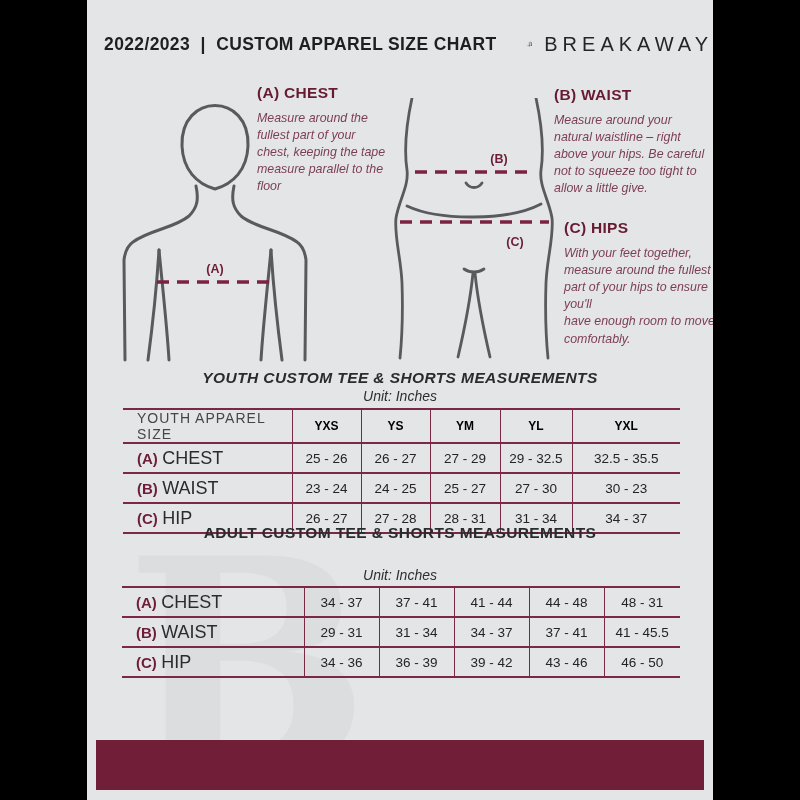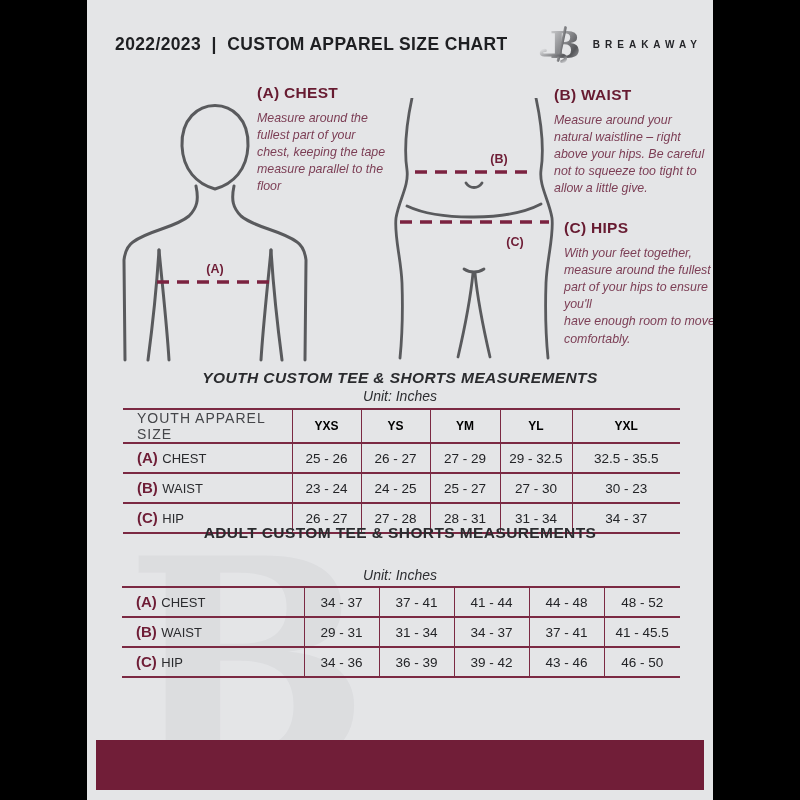--- a/index.html
+++ b/index.html
@@ -15,21 +15,21 @@
   .header {
     position:absolute; top:20px; left:0; width:100%; height:48px;
     display:flex; align-items:center; justify-content:center; gap:12px; z-index:3;
   }
   .hdr-title {
     font-size:19px; font-weight:700; color:#1e1f22; letter-spacing:.4px;
     white-space:pre; transform:scaleX(.92); transform-origin:center;
   }
   .logo-svg { display:block; }
   .brand {
-    font-size:10px; font-weight:700; color:#242529; letter-spacing:5px;
+    font-size:20px; font-weight:400; color:#242529; letter-spacing:5px;
   }
 
   
   .fig-svg { position:absolute; z-index:1; }
   .fig-left  { left:24px;  top:80px;  }
   .fig-right { left:306px; top:98px; }
 
   .guide-block { position:absolute; z-index:2; }
   .guide-heading { font-size:15.5px; font-weight:700; color:#671b31; letter-spacing:.3px; margin-bottom:8px; }
   .guide-body { font-size:12.4px; font-style:italic; color:#7c3e55; line-height:1.38; white-space:pre-line; }
@@ -59,21 +59,21 @@
     border-top:2px solid #7b2943; border-bottom:2px solid #7b2943;
     border-left:1.6px solid #7b2943;
     text-align:center; vertical-align:middle; background:transparent;
   }
   .size-table td:first-child { border-left:none; text-align:left; padding-left:14px; }
   .size-table .head-row td { height:32px; }
   .size-table .data-row td { height:30px; }
   .size-head { font-size:14px; color:#45464a; letter-spacing:1px;margin-top:42px; }
   .col-head  { font-size:12px; font-weight:700; color:#000000; }
   .row-key   { font-weight:700; color:#6e1d36; font-size:15px; }
-  .row-label { color:#2a2b2e; font-size:13px; }
+  .row-label { color:#2a2b2e; font-size:18px; }
   .cell-val  { font-size:13.5px; color:#232427; }
 
   
   .footer-bar {
     position:absolute; left:9px; top:740px; width:608px; height:50px;
     background:#711e38; z-index:4;
   }
 </style>
 </head>
 <body>
@@ -202,21 +202,21 @@
         <col style="width:75px">
         <col style="width:76px">
     </colgroup>
     <tbody>
       <tr class="data-row">
         <td><span class="row-key">(A)</span> <span class="row-label">CHEST</span></td>
         <td class="cell-val">34 - 37</td>
         <td class="cell-val">37 - 41</td>
         <td class="cell-val">41 - 44</td>
         <td class="cell-val">44 - 48</td>
-        <td class="cell-val">48 - 52</td>
+        <td class="cell-val">48 - 31</td>
       </tr>
       <tr class="data-row">
         <td><span class="row-key">(B)</span> <span class="row-label">WAIST</span></td>
         <td class="cell-val">29 - 31</td>
         <td class="cell-val">31 - 34</td>
         <td class="cell-val">34 - 37</td>
         <td class="cell-val">37 - 41</td>
         <td class="cell-val">41 - 45.5</td>
       </tr>
       <tr class="data-row">

